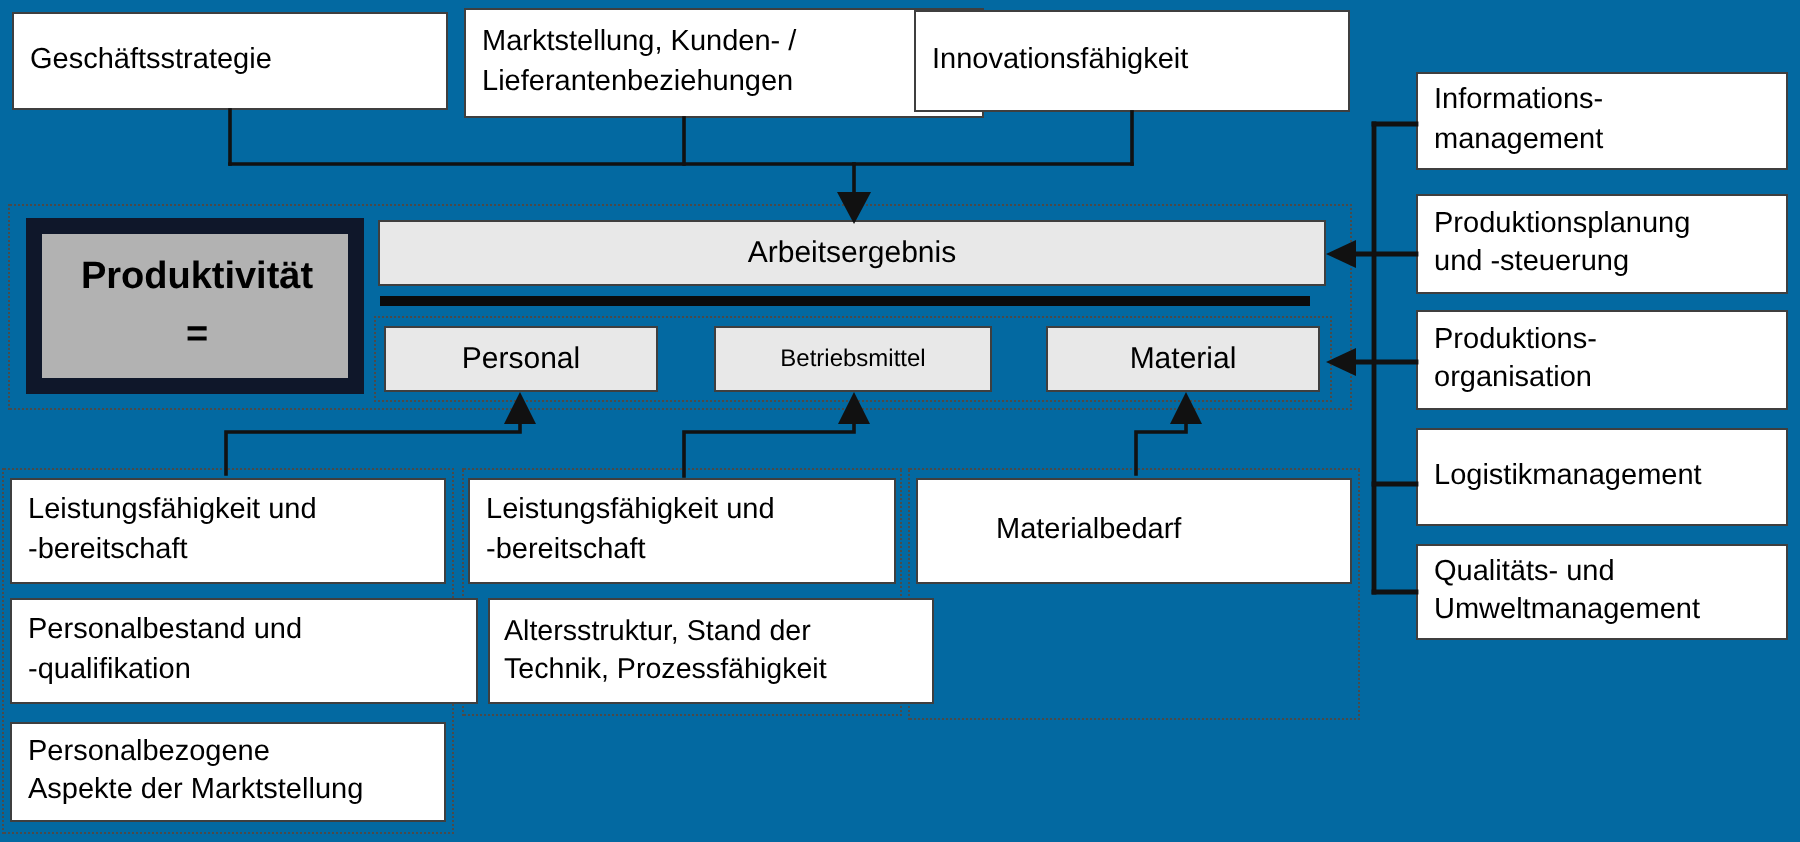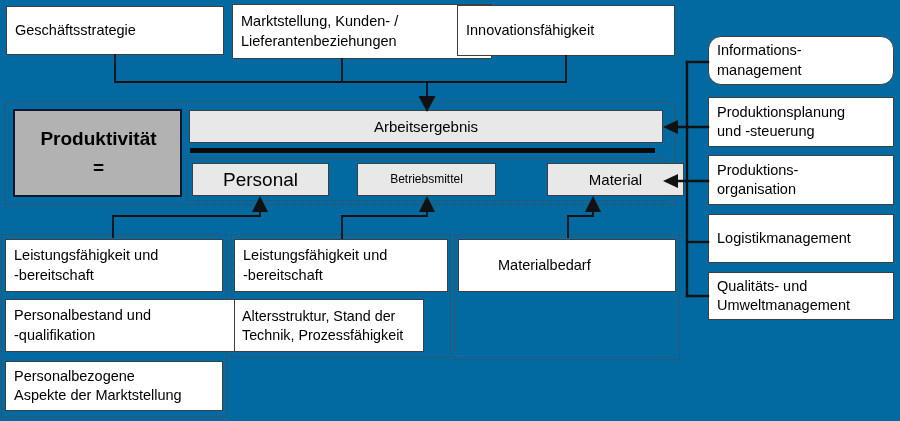--- a/index.html
+++ b/index.html
@@ -10,21 +10,21 @@
   }
   .box{
     position:absolute;box-sizing:border-box;background:#ffffff;
     border:1.5px solid #3f3f3f;display:flex;align-items:center;
     font-size:14.5px;line-height:1.32;white-space:pre-line;
     padding:2px 6px 2px 8px;z-index:3;
   }
   .fillgray{background:#e8e8e8;}
   .centered{justify-content:center;text-align:right;padding:2px 4px;}
   .dark{
-    background:#b2b2b2;border:2px solid #0f172a;font-weight:bold;
+    background:#b2b2b2;border:8px solid #0f172a;font-weight:bold;
     font-size:19px;line-height:1.55;justify-content:center;text-align:center;
   }
   .dotted{position:absolute;box-sizing:border-box;border:1px dotted #4a4a4a;z-index:1;background:transparent;}
   .wires{position:absolute;left:0;top:0;z-index:4;pointer-events:none;}
   .fracbar{position:absolute;left:190px;top:148px;width:465px;height:4.5px;background:#0a0a0a;z-index:3;}
 </style>
 </head>
 <body>
 
 <div class="canvas">
@@ -66,41 +66,41 @@
 
   <div class="box" style="left:6px;top:6px;width:218px;height:49px;">Geschäftsstrategie</div>
   <div class="box" style="left:232px;top:4px;width:260px;height:55px;">Marktstellung, Kunden- /
 Lieferantenbeziehungen</div>
   <div class="box" style="left:457px;top:5px;width:218px;height:51px;">Innovationsfähigkeit</div>
 
   <div class="box dark" style="left:13px;top:109px;width:169px;height:88px;">Produktivität
 =</div>
   <div class="box fillgray centered" style="left:189px;top:110px;width:474px;height:33px;font-size:15px;">Arbeitsergebnis</div>
   <div class="fracbar"></div>
-  <div class="box fillgray centered" style="left:192px;top:163px;width:137px;height:33px;font-size:19px;">Personal</div>
+  <div class="box fillgray centered" style="left:192px;top:163px;width:137px;height:33px;font-size:15px;">Personal</div>
   <div class="box fillgray centered" style="left:357px;top:163px;width:139px;height:33px;font-size:12px;">Betriebsmittel</div>
-  <div class="box fillgray centered" style="left:523px;top:163px;width:137px;height:33px;font-size:15px;margin-left:24px;">Material</div>
+  <div class="box fillgray centered" style="left:523px;top:163px;width:137px;height:33px;font-size:15px;">Material</div>
 
-  <div class="box" style="left:708px;top:36px;width:186px;height:49px;border-radius:13px;">Informations-
+  <div class="box" style="left:708px;top:36px;width:186px;height:49px;">Informations-
 management</div>
   <div class="box" style="left:708px;top:97px;width:186px;height:50px;">Produktionsplanung
 und -steuerung</div>
   <div class="box" style="left:708px;top:155px;width:186px;height:50px;">Produktions-
 organisation</div>
   <div class="box" style="left:708px;top:214px;width:186px;height:49px;">Logistikmanagement</div>
   <div class="box" style="left:708px;top:272px;width:186px;height:48px;">Qualitäts- und
 Umweltmanagement</div>
 
   <div class="box" style="left:5px;top:239px;width:218px;height:53px;">Leistungsfähigkeit und
 -bereitschaft</div>
   <div class="box" style="left:5px;top:299px;width:234px;height:53px;">Personalbestand und
 -qualifikation</div>
   <div class="box" style="left:5px;top:361px;width:218px;height:50px;">Personalbezogene
 Aspekte der Marktstellung</div>
 
   <div class="box" style="left:234px;top:239px;width:214px;height:53px;">Leistungsfähigkeit und
 -bereitschaft</div>
-  <div class="box" style="left:234px;top:299px;width:190px;height:53px;padding-left:7px;font-size:14.3px;">Altersstruktur, Stand der
+  <div class="box" style="left:244px;top:299px;width:223px;height:53px;padding-left:7px;font-size:14.3px;">Altersstruktur, Stand der
 Technik, Prozessfähigkeit</div>
 
   <div class="box" style="left:458px;top:239px;width:218px;height:53px;padding-left:39px;">Materialbedarf</div>
 
 </div>
 
 </body></html>

